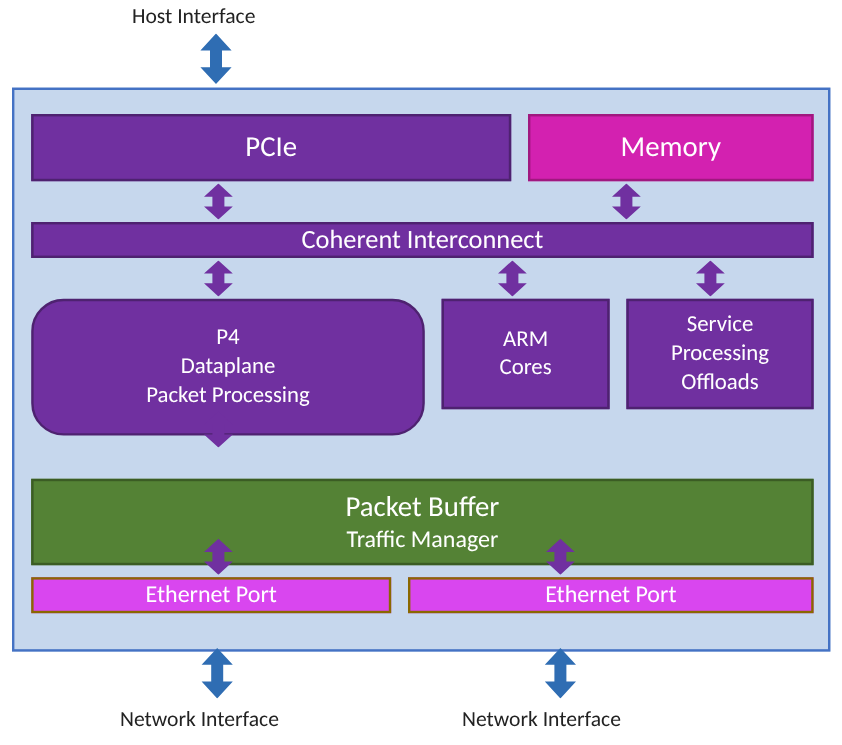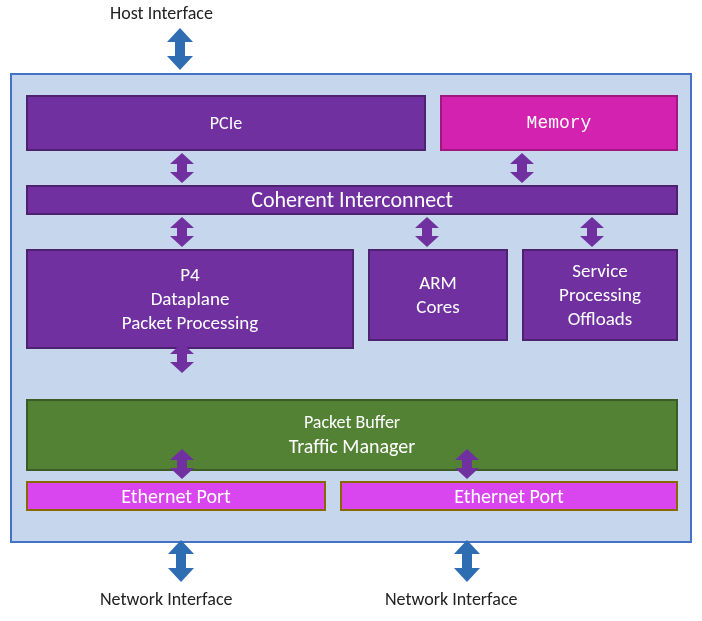--- a/index.html
+++ b/index.html
@@ -38,25 +38,25 @@
     flex-direction: column;
     align-items: center;
     justify-content: center;
     color: #fff;
     text-align: center;
     line-height: 1.25;
     border-width: 2px;
     border-style: solid;
   }
   .purple { background: #7030a0; border-color: #4e2270; }
-  .magenta { background: #d321b0; border-color: #a0187f; font-family: Liberation Mono, monospace; }
+  .magenta { background: #d321b0; border-color: #a0187f; }
   .green { background: #548235; border-color: #3b5c24; margin-top: 24px; }
   .gold { background: #d946ef; border-color: #8a6800; }
   .narrowbar { font-size: 22px; }
-  .big { font-size: 18px; }
+  .big { font-size: 24px; }
   .med { font-size: 19px; }
   .small { font-size: 20px; }
 
   
   .arrow {
     position: absolute;
     width: 30px;
     height: 30px;
     pointer-events: none;
   }
@@ -110,21 +110,21 @@
       <svg viewBox="0 0 30 30">
           <path d="M15 0 L27 11 L20 11 L20 19 L27 19 L15 30 L3 19 L10 19 L10 11 L3 11 Z"></path>
         </svg>
     </div>
     <div class="arrow purp" style="left:565px; top:142px;">
       <svg viewBox="0 0 30 30">
           <path d="M15 0 L27 11 L20 11 L20 19 L27 19 L15 30 L3 19 L10 19 L10 11 L3 11 Z"></path>
         </svg>
     </div>
 
-    <div class="blk purple" style="left:14px; top:174px; width:328px; height:100px;">
+    <div class="blk purple" style="left:14px; top:174px; width:328px; height:114px;border-radius:27px;">
       <span class="med">P4</span>
       <span class="med">Dataplane</span>
       <span class="med">Packet Processing</span>
     </div>
     <div class="blk purple" style="left:356px; top:174px; width:140px; height:92px;">
       <span class="med">ARM</span>
       <span class="med">Cores</span>
     </div>
     <div class="blk purple" style="left:510px; top:174px; width:156px; height:92px;">
       <span class="med">Service</span>

